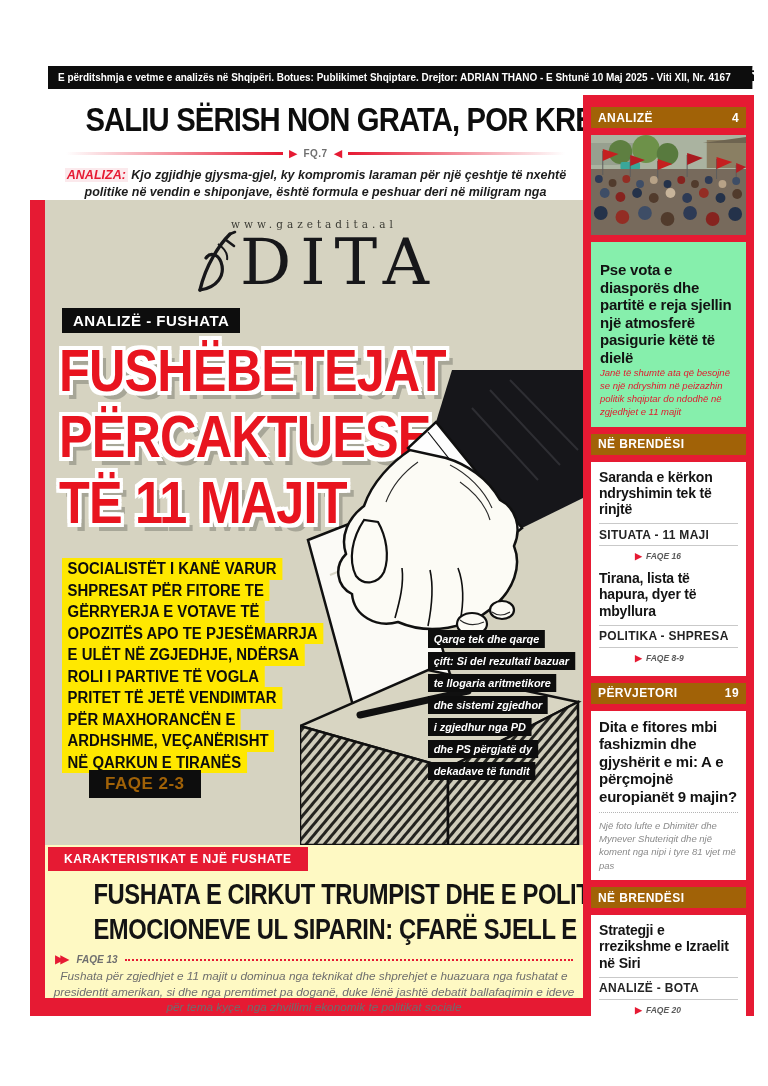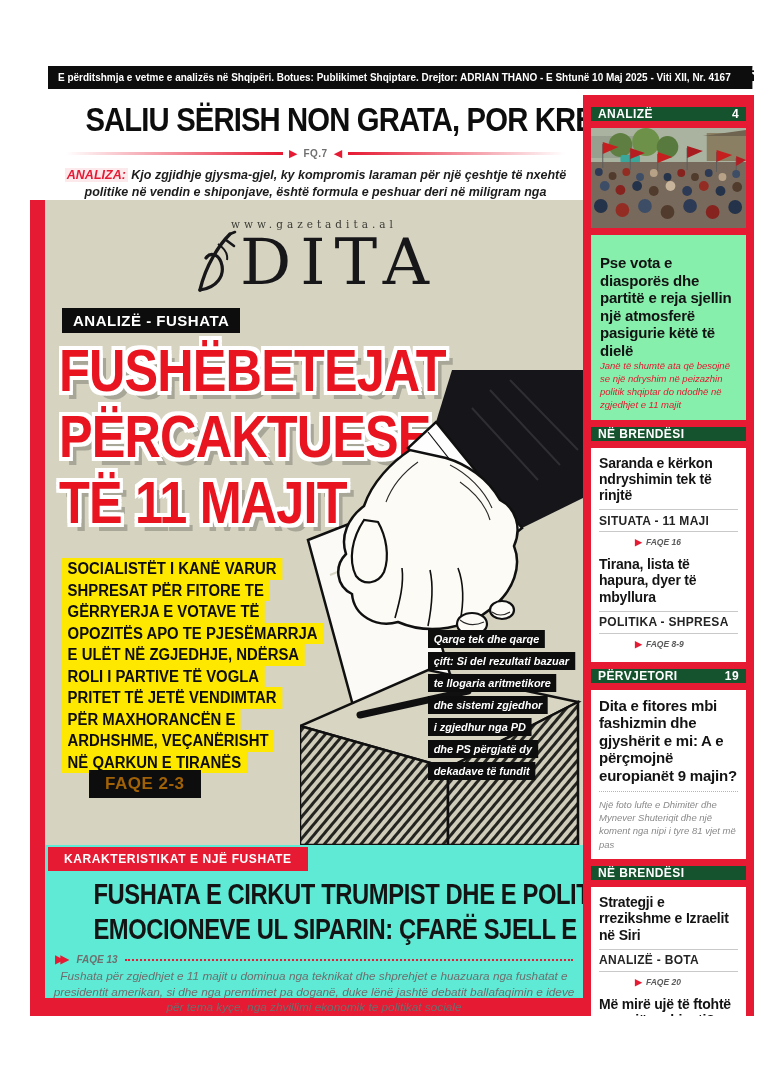--- a/index.html
+++ b/index.html
@@ -53,38 +53,38 @@
     transform:scaleX(.93); transform-origin:left; white-space:nowrap; }
   .faqe23 { position:absolute; left:44px; top:570px; background:#0d0d0d; color:#a16207;
     font-size:17px; font-weight:bold; padding:4px 16px; letter-spacing:.5px; }
   .illus { position:absolute; right:0; top:170px; }
   .cap { position:absolute; left:383px; top:430px; }
   .cap-line { width:fit-content; background:#0d0d0d; color:#fff; font-style:italic;
     font-weight:bold; font-size:11.5px; line-height:13px; padding:2.5px 6px; margin-bottom:4px;
     transform:scaleX(.95); transform-origin:left; white-space:nowrap; }
 
   
-  .bottom-sec { position:absolute; left:45px; top:845px; width:538px; height:153px; background:#5eead4; }
+  .bottom-sec { position:absolute; left:45px; top:845px; width:538px; height:153px; background:#fef9c3; }
   .label-red { position:absolute; left:3px; top:2px; background:#e61a33; color:#fff;
     font-size:12px; font-weight:bold; letter-spacing:.6px; padding:5px 16px; }
   .b-head { position:absolute; left:0; top:32px; width:100%; text-align:center; }
   .b-line { font-size:29px; font-weight:bold; color:#141414; line-height:35px;
     letter-spacing:-.5px; transform:scaleX(.82); transform-origin:center; white-space:nowrap; }
   .b-faqe { position:absolute; left:10px; top:107px; width:518px; display:flex; align-items:center; gap:7px; }
   .b-faqe .dbl { color:#e61a33; font-size:12px; letter-spacing:-4px; margin-right:4px; }
   .b-faqe .pg { font-size:10px; font-style:italic; color:#6f6f6f; font-weight:bold; white-space:nowrap; }
   .b-faqe .dots { flex:1; border-top:2px dotted #e61a33; height:0; margin-top:1px; }
   .b-sum { position:absolute; left:8px; top:124px; width:522px; text-align:center;
     font-size:11.8px; font-style:italic; color:#6e6e6e; line-height:1.32; }
 
   
   .red-col { position:absolute; left:583px; top:95px; width:171px; height:921px;
     background:#e61a33; display:flex; flex-direction:column; gap:7px;
     padding:12px 8px 18px 8px; overflow:hidden; }
-  .sb-bar { background:#14532d; color:#fff; height:14px; flex:none; display:flex;
+  .sb-bar { background:#a16207; color:#fff; height:21px; flex:none; display:flex;
     align-items:center; justify-content:space-between; padding:0 7px;
     font-size:12px; font-weight:bold; letter-spacing:.4px;gap:18px; }
   .sb-photo { flex:none; position:relative; line-height:0; }
   .sb-card { background:#86efac; padding:19px 9px 8px 9px; flex:none; }
   .sb-card .ct { font-size:15px; font-weight:bold; color:#121212; line-height:1.17; letter-spacing:-.2px; }
   .sb-card .cn { margin-top:1px; font-size:9.5px; font-style:italic; color:#e11a2e; line-height:1.35; }
   .sb-panel { background:#ffffff; padding:7px 8px 4px 8px; flex:none; }
   .it-t { font-size:14px; font-weight:bold; color:#131313; line-height:1.16; letter-spacing:-.2px; margin-bottom:6px; }
   .it-tag { border-top:1px solid #c9c9c9; border-bottom:1px solid #c9c9c9;
     font-size:12px; font-weight:bold; color:#242424; letter-spacing:.3px; padding:3.5px 0; }

